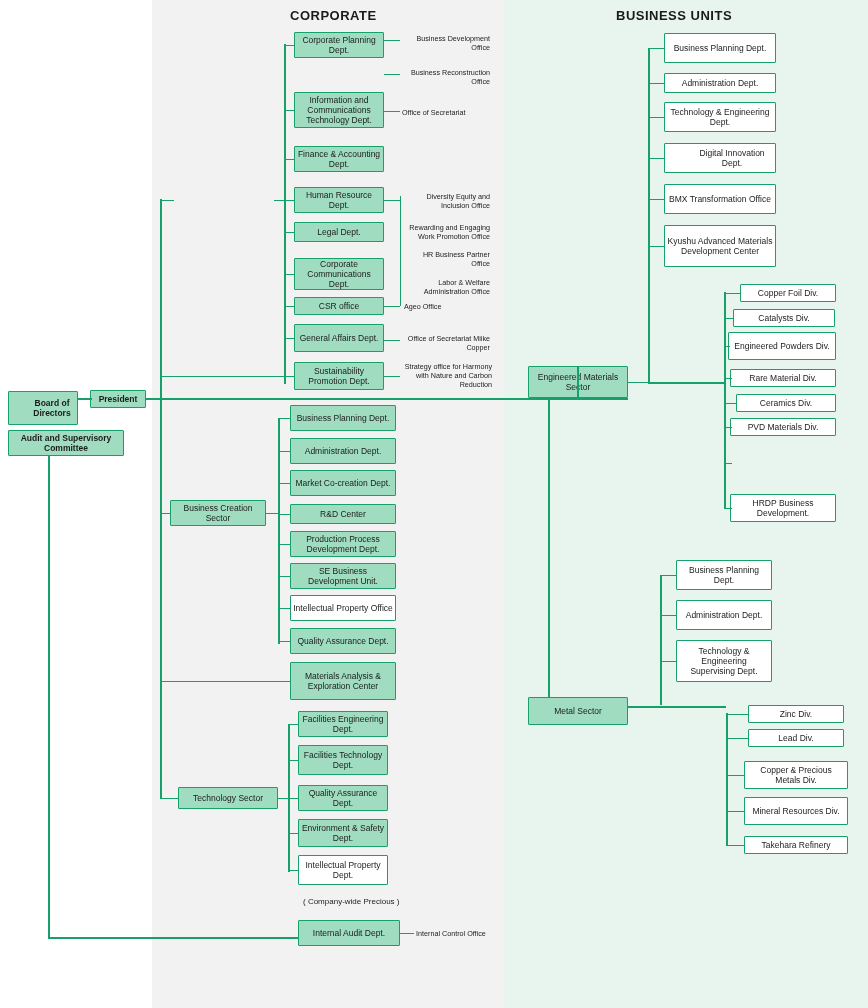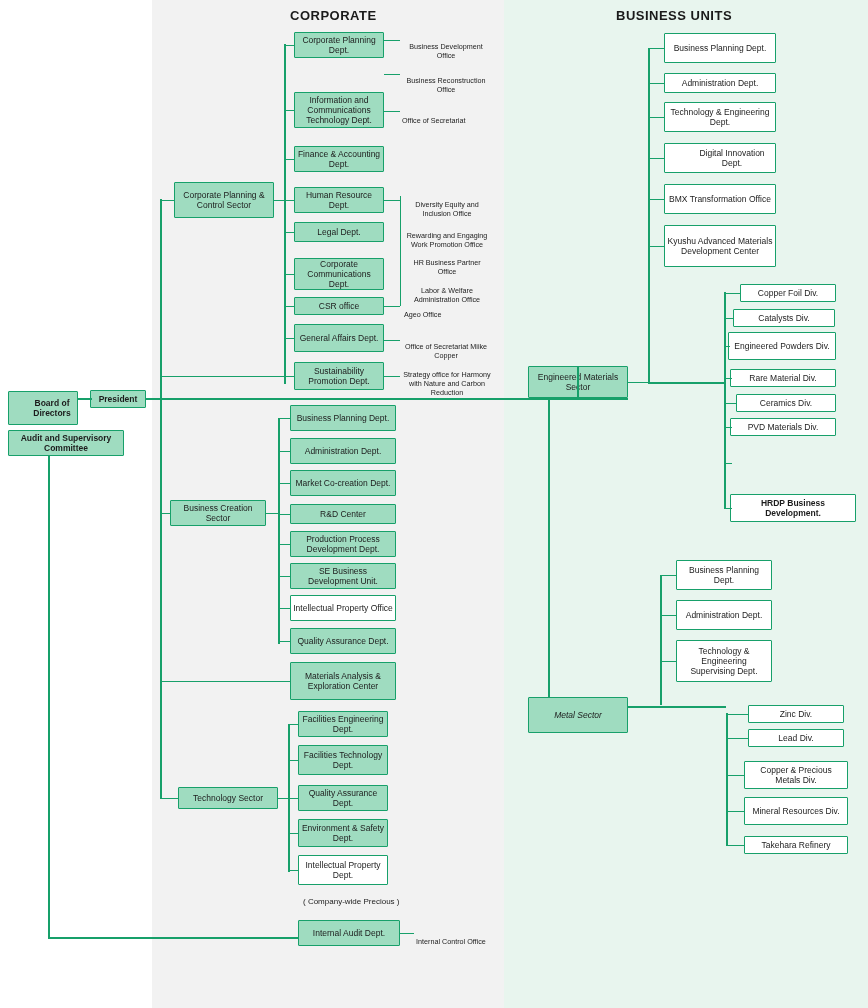--- a/index.html
+++ b/index.html
@@ -53,27 +53,26 @@
     padding: 1px 2px;
     border-radius: 1px;
   }
   .node.fill {
     background: #9fdcc0;
     border-color: #17a06a;
   }
   .node.plain {
     border: none;
     background: transparent;
-    text-align: center;
+    text-align: right;
     justify-content: flex-start;
     font-size: 7.2px;
     line-height: 1.25;
     color: #1c1c1c;
     padding: 0;
-    margin-top: 8px;
   }
   .node.bold {
     font-weight: bold;
   }
   .line {
     position: absolute;
     background: #17a06a;
   }
   .line.h { height: 1px; }
   .line.v { width: 1px; }
@@ -100,21 +99,20 @@
   <div class="node fill bold" style="left:8px; top:391px; width:70px; height:34px;padding-left:20px;">Board of Directors</div>
   <div class="node fill bold" style="left:8px; top:430px; width:116px; height:26px;">Audit and Supervisory Committee</div>
   <div class="node fill bold" style="left:90px; top:390px; width:56px; height:18px;">President</div>
 
   <div class="line thick-h" style="left:78px; top:398px; width:14px;"></div>
 
   <div class="line thick-h" style="left:146px; top:398px; width:482px;"></div>
 
   <div class="line thick-v" style="left:160px; top:199px; height:600px;"></div>
 
-  <div class="node fill" style="left:174px; top:182px; width:100px; height:36px;">Corporate Planning &amp; Control Sector</div>
   <div class="line h" style="left:160px; top:200px; width:14px;"></div>
 
   <div class="line thick-v" style="left:284px; top:44px; height:340px;"></div>
   <div class="line h" style="left:274px; top:200px; width:10px;"></div>
 
   <div class="node fill" style="left:294px; top:32px; width:90px; height:26px;">Corporate Planning Dept.</div>
   <div class="line h" style="left:284px; top:45px; width:10px;"></div>
 
   <div class="node fill" style="left:294px; top:92px; width:90px; height:36px;">Information and Communications Technology Dept.</div>
   <div class="line h" style="left:284px; top:110px; width:10px;"></div>
@@ -266,24 +264,24 @@
   <div class="line h" style="left:724px; top:378px; width:8px;"></div>
 
   <div class="node" style="left:736px; top:394px; width:100px; height:18px;">Ceramics Div.</div>
   <div class="line h" style="left:724px; top:403px; width:12px;"></div>
 
   <div class="node" style="left:730px; top:418px; width:106px; height:18px;">PVD Materials Div.</div>
   <div class="line h" style="left:724px; top:427px; width:8px;"></div>
 
   <div class="line h" style="left:724px; top:463px; width:8px;"></div>
 
-  <div class="node" style="left:730px; top:494px; width:126px; height:28px;font-weight:bold;">HRDP Business Development.</div>
+  <div class="node" style="left:730px; top:494px; width:106px; height:28px;">HRDP Business Development.</div>
   <div class="line h" style="left:724px; top:508px; width:8px;"></div>
 
-  <div class="node fill" style="left:528px; top:697px; width:100px; height:36px;font-style:italic;">Metal Sector</div>
+  <div class="node fill" style="left:528px; top:697px; width:100px; height:28px;">Metal Sector</div>
   <div class="line thick-v" style="left:548px; top:398px; height:300px;"></div>
   <div class="line thick-v" style="left:578px; top:398px; height:1px;"></div>
   <div class="line thick-v" style="left:578px; top:398px; height:2px;"></div>
   <div class="line thick-v" style="left:577px; top:398px; height:2px;"></div>
   <div class="line thick-v" style="left:577px; top:366px; height:34px;"></div>
 
   <div class="line thick-v" style="left:660px; top:575px; height:130px;"></div>
   <div class="line h" style="left:628px; top:707px; width:32px;"></div>
 
   <div class="node" style="left:676px; top:560px; width:96px; height:30px;">Business Planning Dept.</div>

